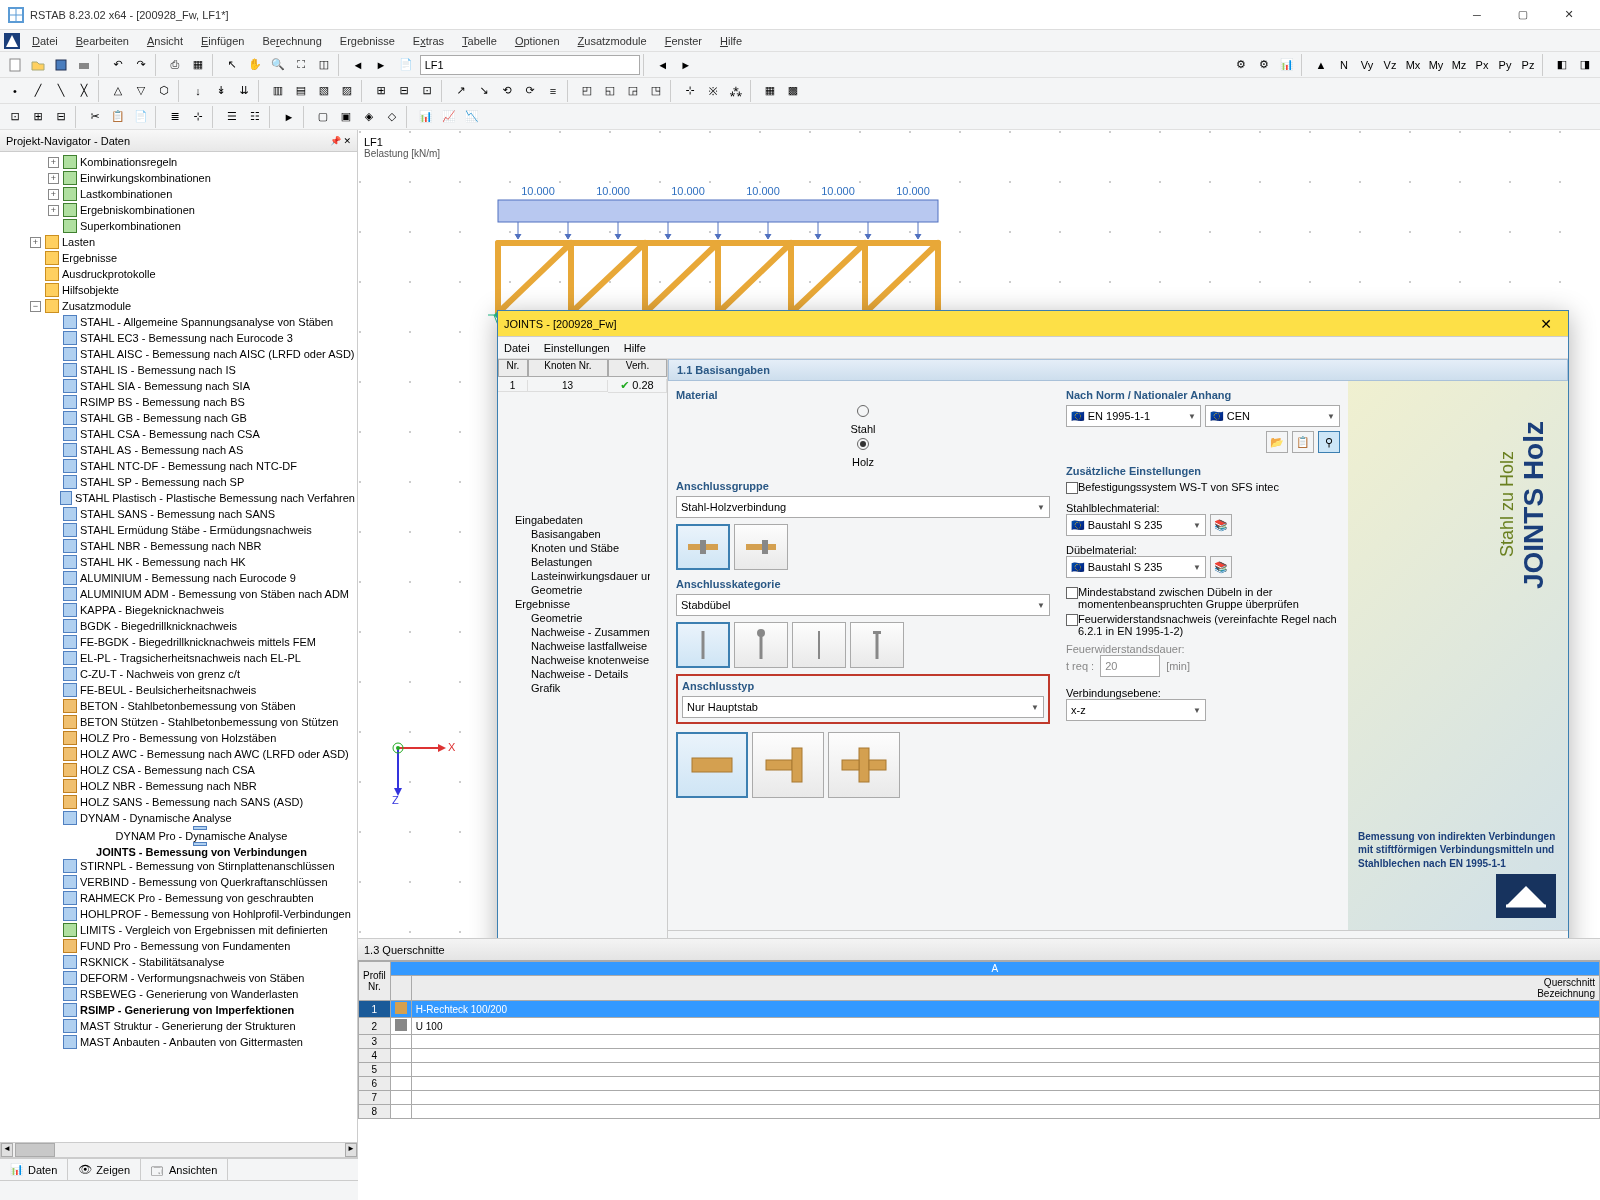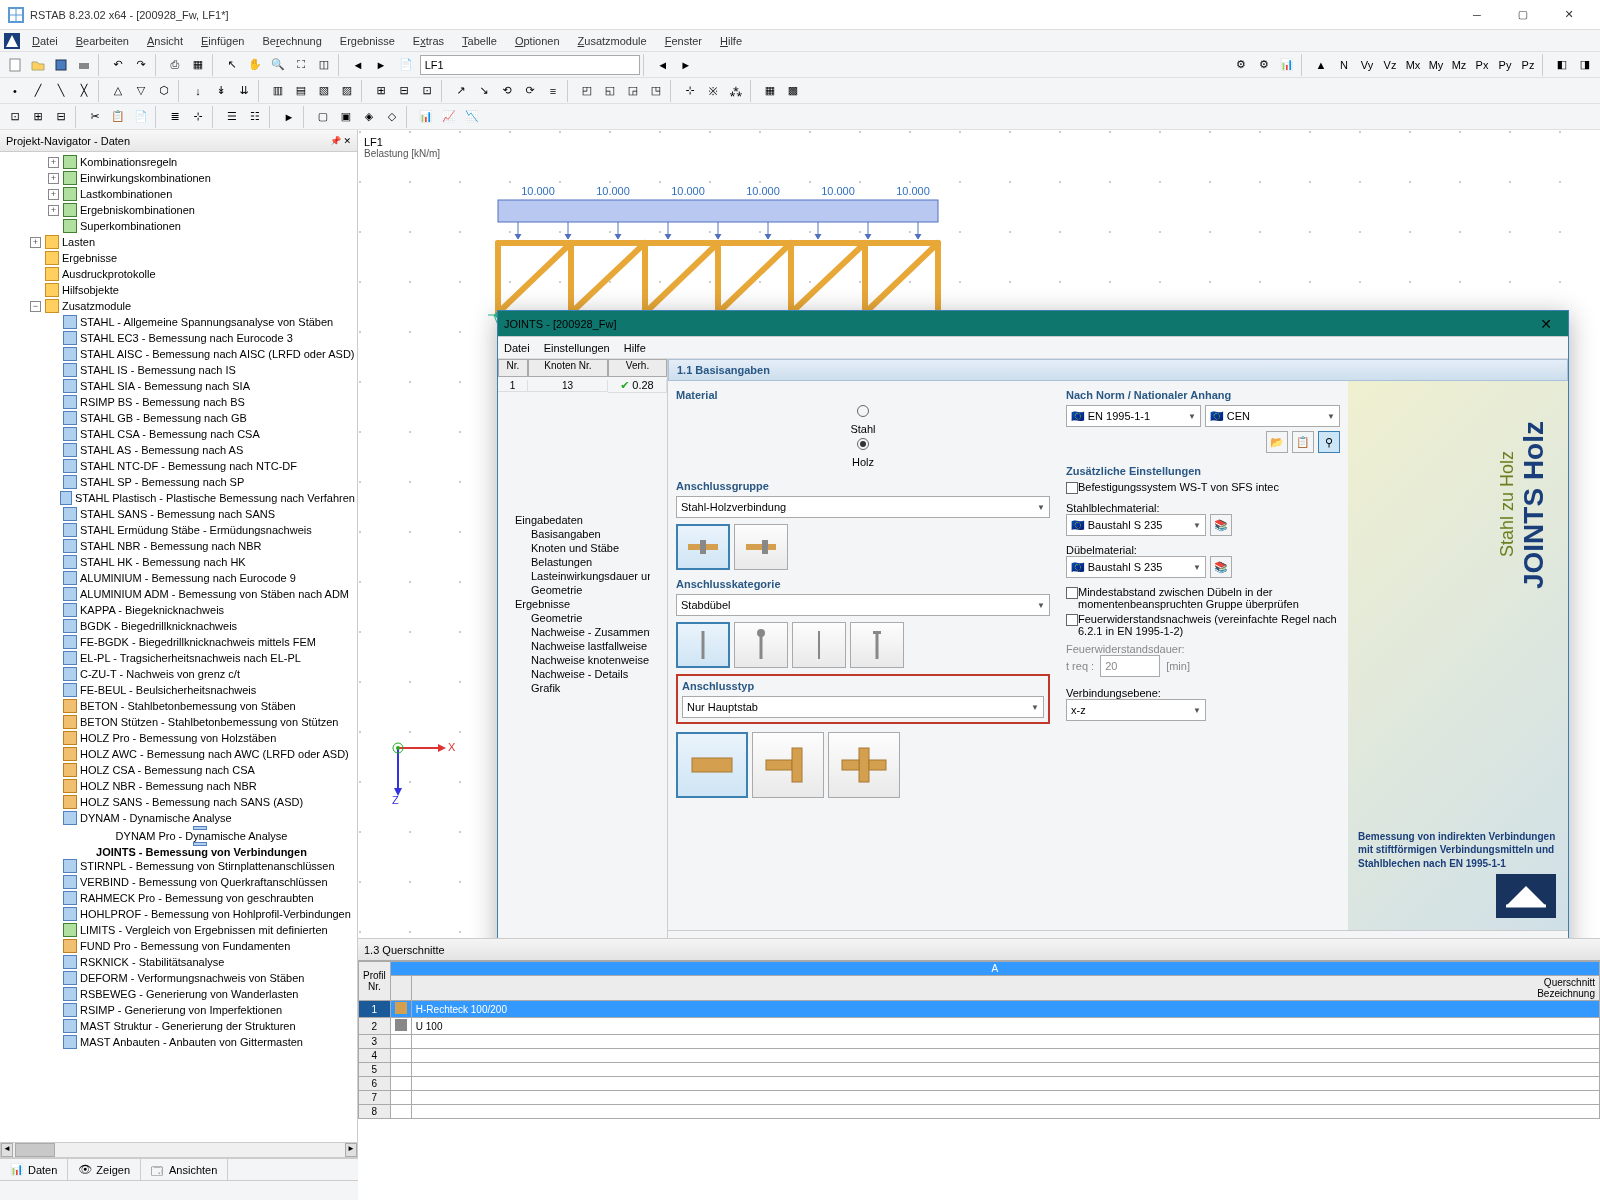--- a/index.html
+++ b/index.html
@@ -66,21 +66,21 @@
 .navtabs { position: absolute; bottom: 20px; left: 0; width: 358px; height: 22px; background: #f4f5f6; border-top: 1px solid #ccc; display: flex; }
 .navtab { padding: 2px 10px; border-right: 1px solid #ccc; display: flex; align-items: center; gap: 4px; }
 
 .statusbar { position: absolute; bottom: 0; left: 0; right: 0; height: 20px; background: #f4f5f6; border-top: 1px solid #ccc; display: flex; align-items: center; justify-content: center; }
 .sbtn { padding: 1px 8px; border: 1px solid #aaa; margin: 0 1px; background: #f0f0f0; }
 
 .scroll-horiz {position:absolute; bottom:42px; left:0; width:358px; height:16px; background:#f0f0f0; border:1px solid #ccc;}
 
 
 .dialog { position: absolute; left: 497px; top: 310px; width: 1072px; height: 720px; background: #f4f5f6; border: 1px solid #3c7fb1; box-shadow: 0 5px 25px rgba(0,0,0,.3); display: flex; flex-direction: column; }
-.dlg-titlebar { height: 26px; background: #0f766e; display: flex; align-items: center; padding: 0 6px; border-bottom: 1px solid #ccc; }
+.dlg-titlebar { height: 26px; background: #fde047; display: flex; align-items: center; padding: 0 6px; border-bottom: 1px solid #ccc; }
 .dlg-titlebar .title { flex: 1; }
 .dlg-titlebar .close { width: 32px; text-align: center; font-size: 14px; }
 .dlg-menu { height: 22px; display: flex; align-items: center; padding: 0 6px; gap: 14px; border-bottom: 1px solid #ddd; }
 .dlg-body { flex: 1; display: flex; }
 .dlg-left { width: 170px; border-right: 1px solid #ccc; display: flex; flex-direction: column; }
 .dlg-left .casegrid { height: 150px; }
 .dlg-left .casehdr { display: flex; height: 18px; }
 .dlg-left .casehdr > div { border: 1px solid #aaa; background: #ececec; text-align: center; overflow: hidden; font-size: 10px; }
 .dlg-left .caserow { display: flex; height: 18px; align-items: center; }
 .dlg-left .caserow > div { border-right: 1px solid #ddd; border-bottom: 1px solid #ddd; text-align: center; font-size: 10px; padding: 0 2px;}
@@ -571,21 +571,21 @@
         <div class="treenode" style="padding-left: 46px;">
           <span class="noexp"></span>
           <span class="ticon modicon ic-blue"></span>
           <span class="lbl">DEFORM - Verformungsnachweis von Stäben</span>
         </div>
         <div class="treenode" style="padding-left: 46px;">
           <span class="noexp"></span>
           <span class="ticon modicon ic-blue"></span>
           <span class="lbl">RSBEWEG - Generierung von Wanderlasten</span>
         </div>
-        <div class="treenode" style="padding-left: 46px;">
+        <div class="treenode" style="padding-left: 46px; font-weight: bold;">
           <span class="noexp"></span>
           <span class="ticon modicon ic-blue"></span>
           <span class="lbl">RSIMP - Generierung von Imperfektionen</span>
         </div>
         <div class="treenode" style="padding-left: 46px;">
           <span class="noexp"></span>
           <span class="ticon modicon ic-blue"></span>
           <span class="lbl">MAST Struktur - Generierung der Strukturen</span>
         </div>
         <div class="treenode" style="padding-left: 46px;">

